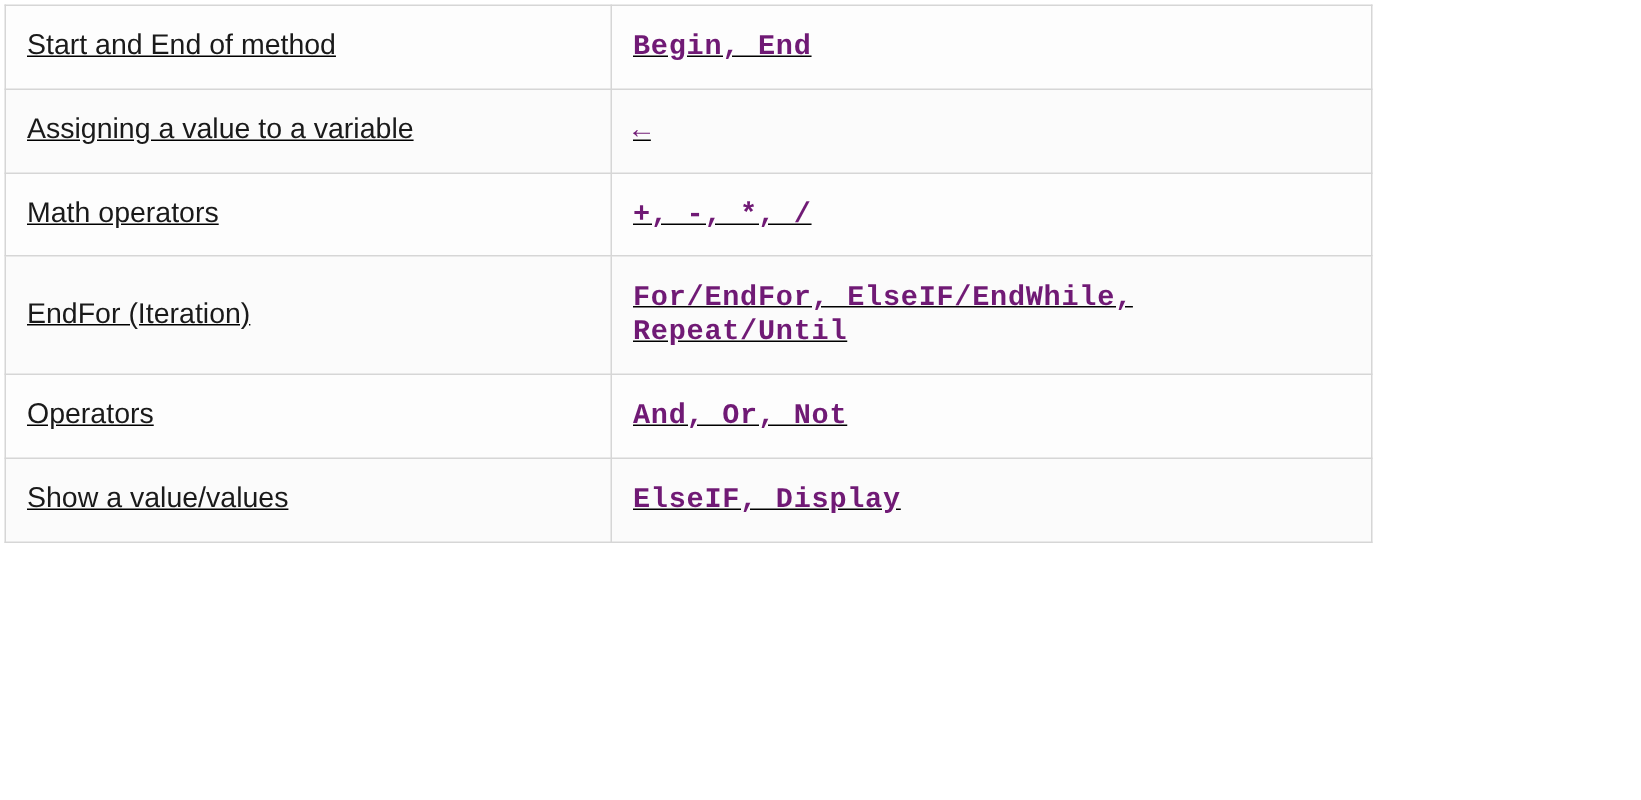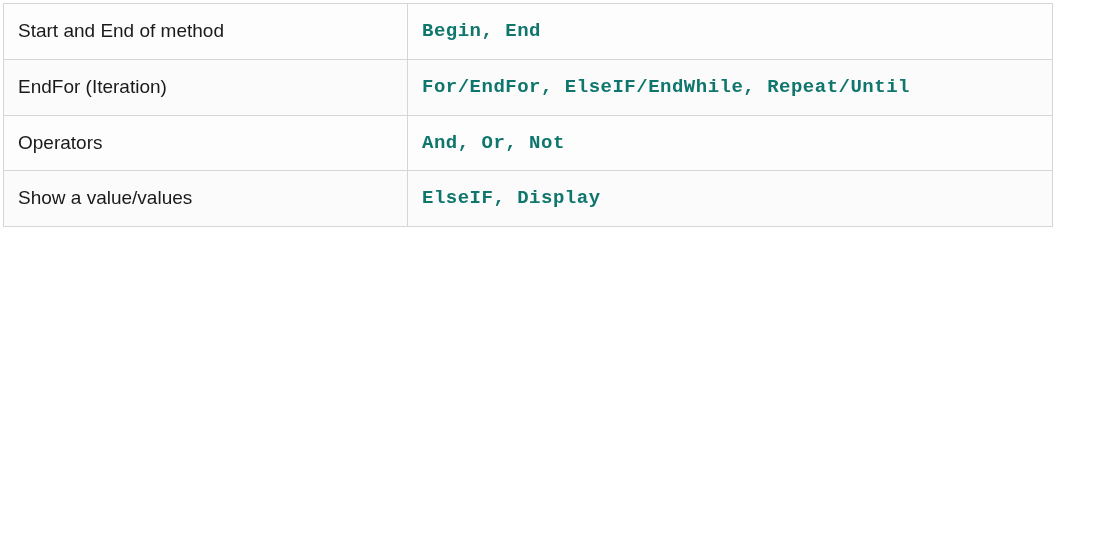--- a/index.html
+++ b/index.html
@@ -7,60 +7,69 @@
     }
     body {
       margin: 0;
       padding: 0;
       font-family: Arial, Helvetica, sans-serif;
       background: #ffffff;
       width: 1094px;
     }
     table {
       border-collapse: collapse;
-      width: 1050px;
+      width: 912px;
       margin: 3px;
+      text-decoration: underline;
     }
     td {
       border: 1px solid #d6d6d6;
       padding: 16px 14px;
       vertical-align: middle;
       font-size: 19px;
       line-height: 1.2;
     }
     td.col-desc {
       width: 404px;
       color: #1a1a1a;
       font-family: Arial, Helvetica, sans-serif;
       background: #fdfdfd;
     }
     td.col-code {
       font-family: "Courier New", Courier, monospace;
       font-weight: bold;
-      color: #0f766e;
+      color: #701a75;
       background: #fdfdfd;
       letter-spacing: 0.5px;
     }
     tr:nth-child(odd) td {
       background: #fdfdfd;
     }
     tr:nth-child(even) td {
       background: #fbfbfb;
     }
   </style>
 </head>
 <body>
 
 <table>
   <tbody>
     <tr>
       <td class="col-desc">Start and End of method</td>
       <td class="col-code">Begin, End</td>
     </tr>
     <tr>
+      <td class="col-desc">Assigning a value to a variable</td>
+      <td class="col-code">←</td>
+    </tr>
+    <tr>
+      <td class="col-desc">Math operators</td>
+      <td class="col-code">+, -, *, /</td>
+    </tr>
+    <tr>
       <td class="col-desc">EndFor (Iteration)</td>
       <td class="col-code">For/EndFor, ElseIF/EndWhile, Repeat/Until</td>
     </tr>
     <tr>
       <td class="col-desc">Operators</td>
       <td class="col-code">And, Or, Not</td>
     </tr>
     <tr>
       <td class="col-desc">Show a value/values</td>
       <td class="col-code">ElseIF, Display</td>

